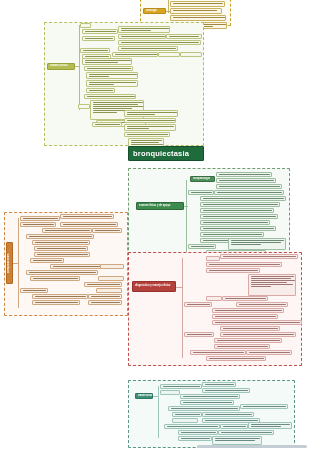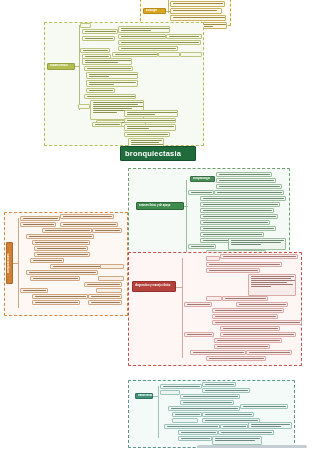--- a/index.html
+++ b/index.html
@@ -194,21 +194,21 @@
       <div class="tl t-olive" style="width:41px;"></div>
     </div>
 
   <div class="leaf l-olive" style="left:128px;top:138px;width:36px;height:14px;">
     <div class="tl t-olive" style="width:31px;"></div>
       <div class="tl t-olive" style="width:28px;"></div>
     <div class="tl t-olive" style="width:32px;"></div>
       <div class="tl t-olive" style="width:20px;"></div>
   </div>
 
-  <div class="root" style="left:120px;top:146px;width:76px;height:15px;">bronquiectasia</div>
+  <div class="root" style="left:128px;top:146px;width:76px;height:15px;">bronquiectasia</div>
 
   <div class="group g-green" style="left:128px;top:168px;width:160px;height:100px;"></div>
 
   <div class="bnode bn-green" style="left:190px;top:176px;width:25px;height:6px;">fisiopatologia</div>
 
   <div class="bnode bn-green2" style="left:136px;top:202px;width:48px;height:8px;">examen fisico y de apoyo</div>
 
   <div class="ln v c-green" style="left:186px;top:180px;height:76px;"></div>
   <div class="ln h c-green" style="left:184px;top:206px;width:4px;"></div>
 

